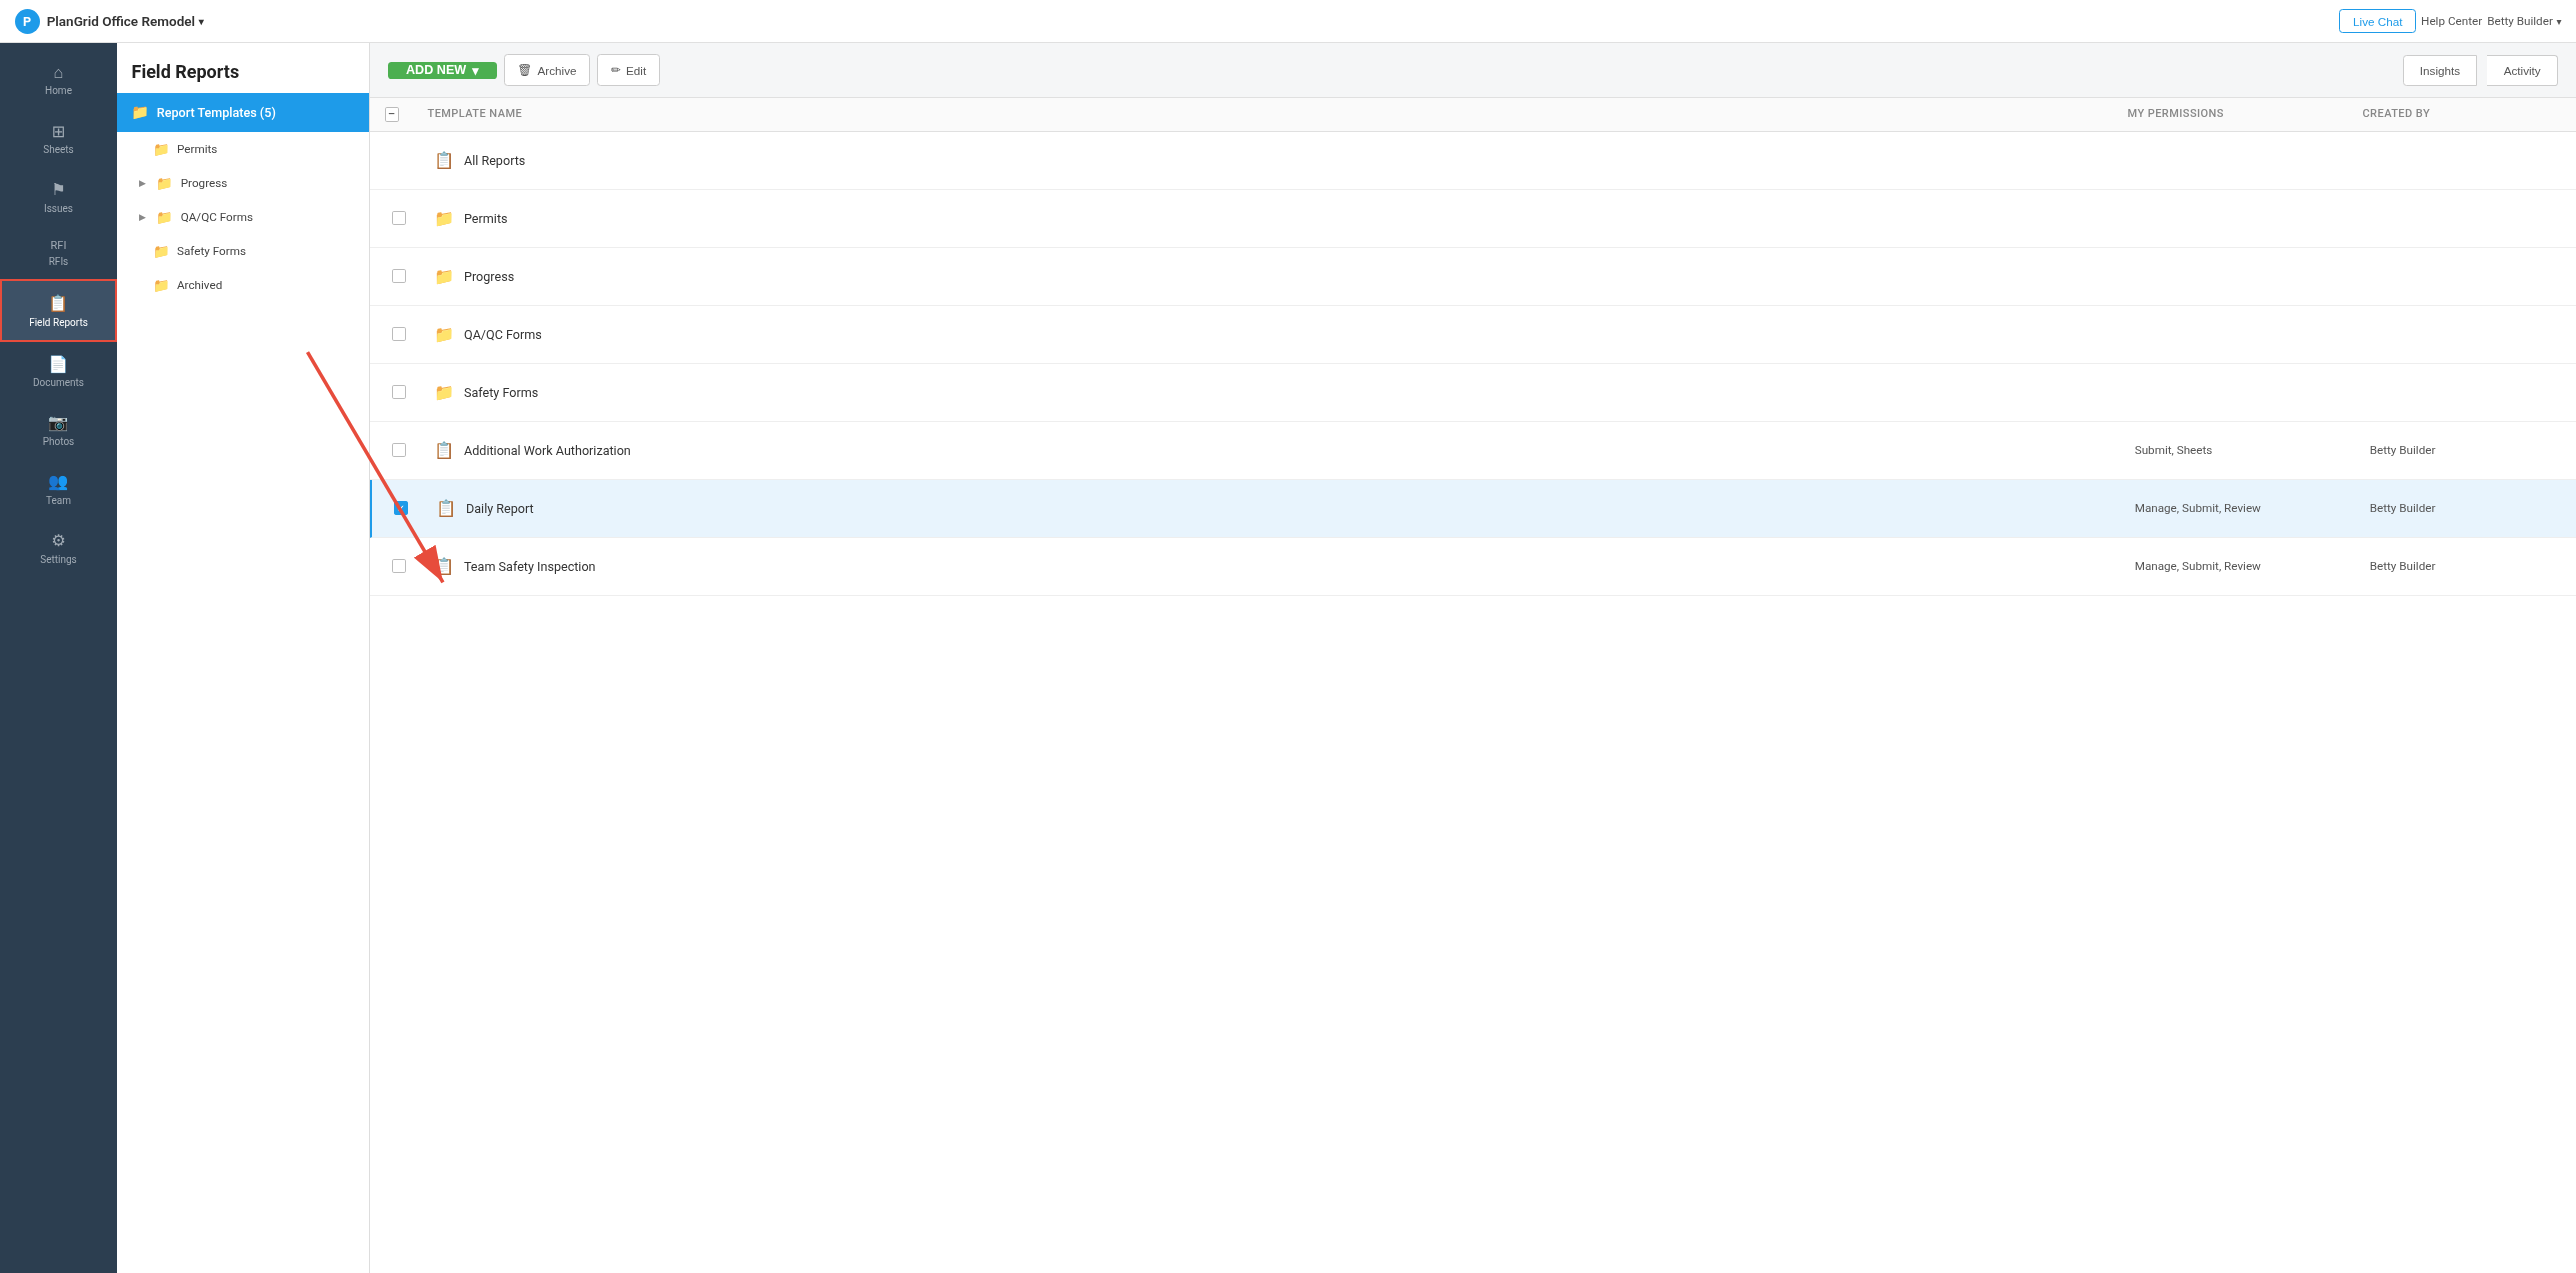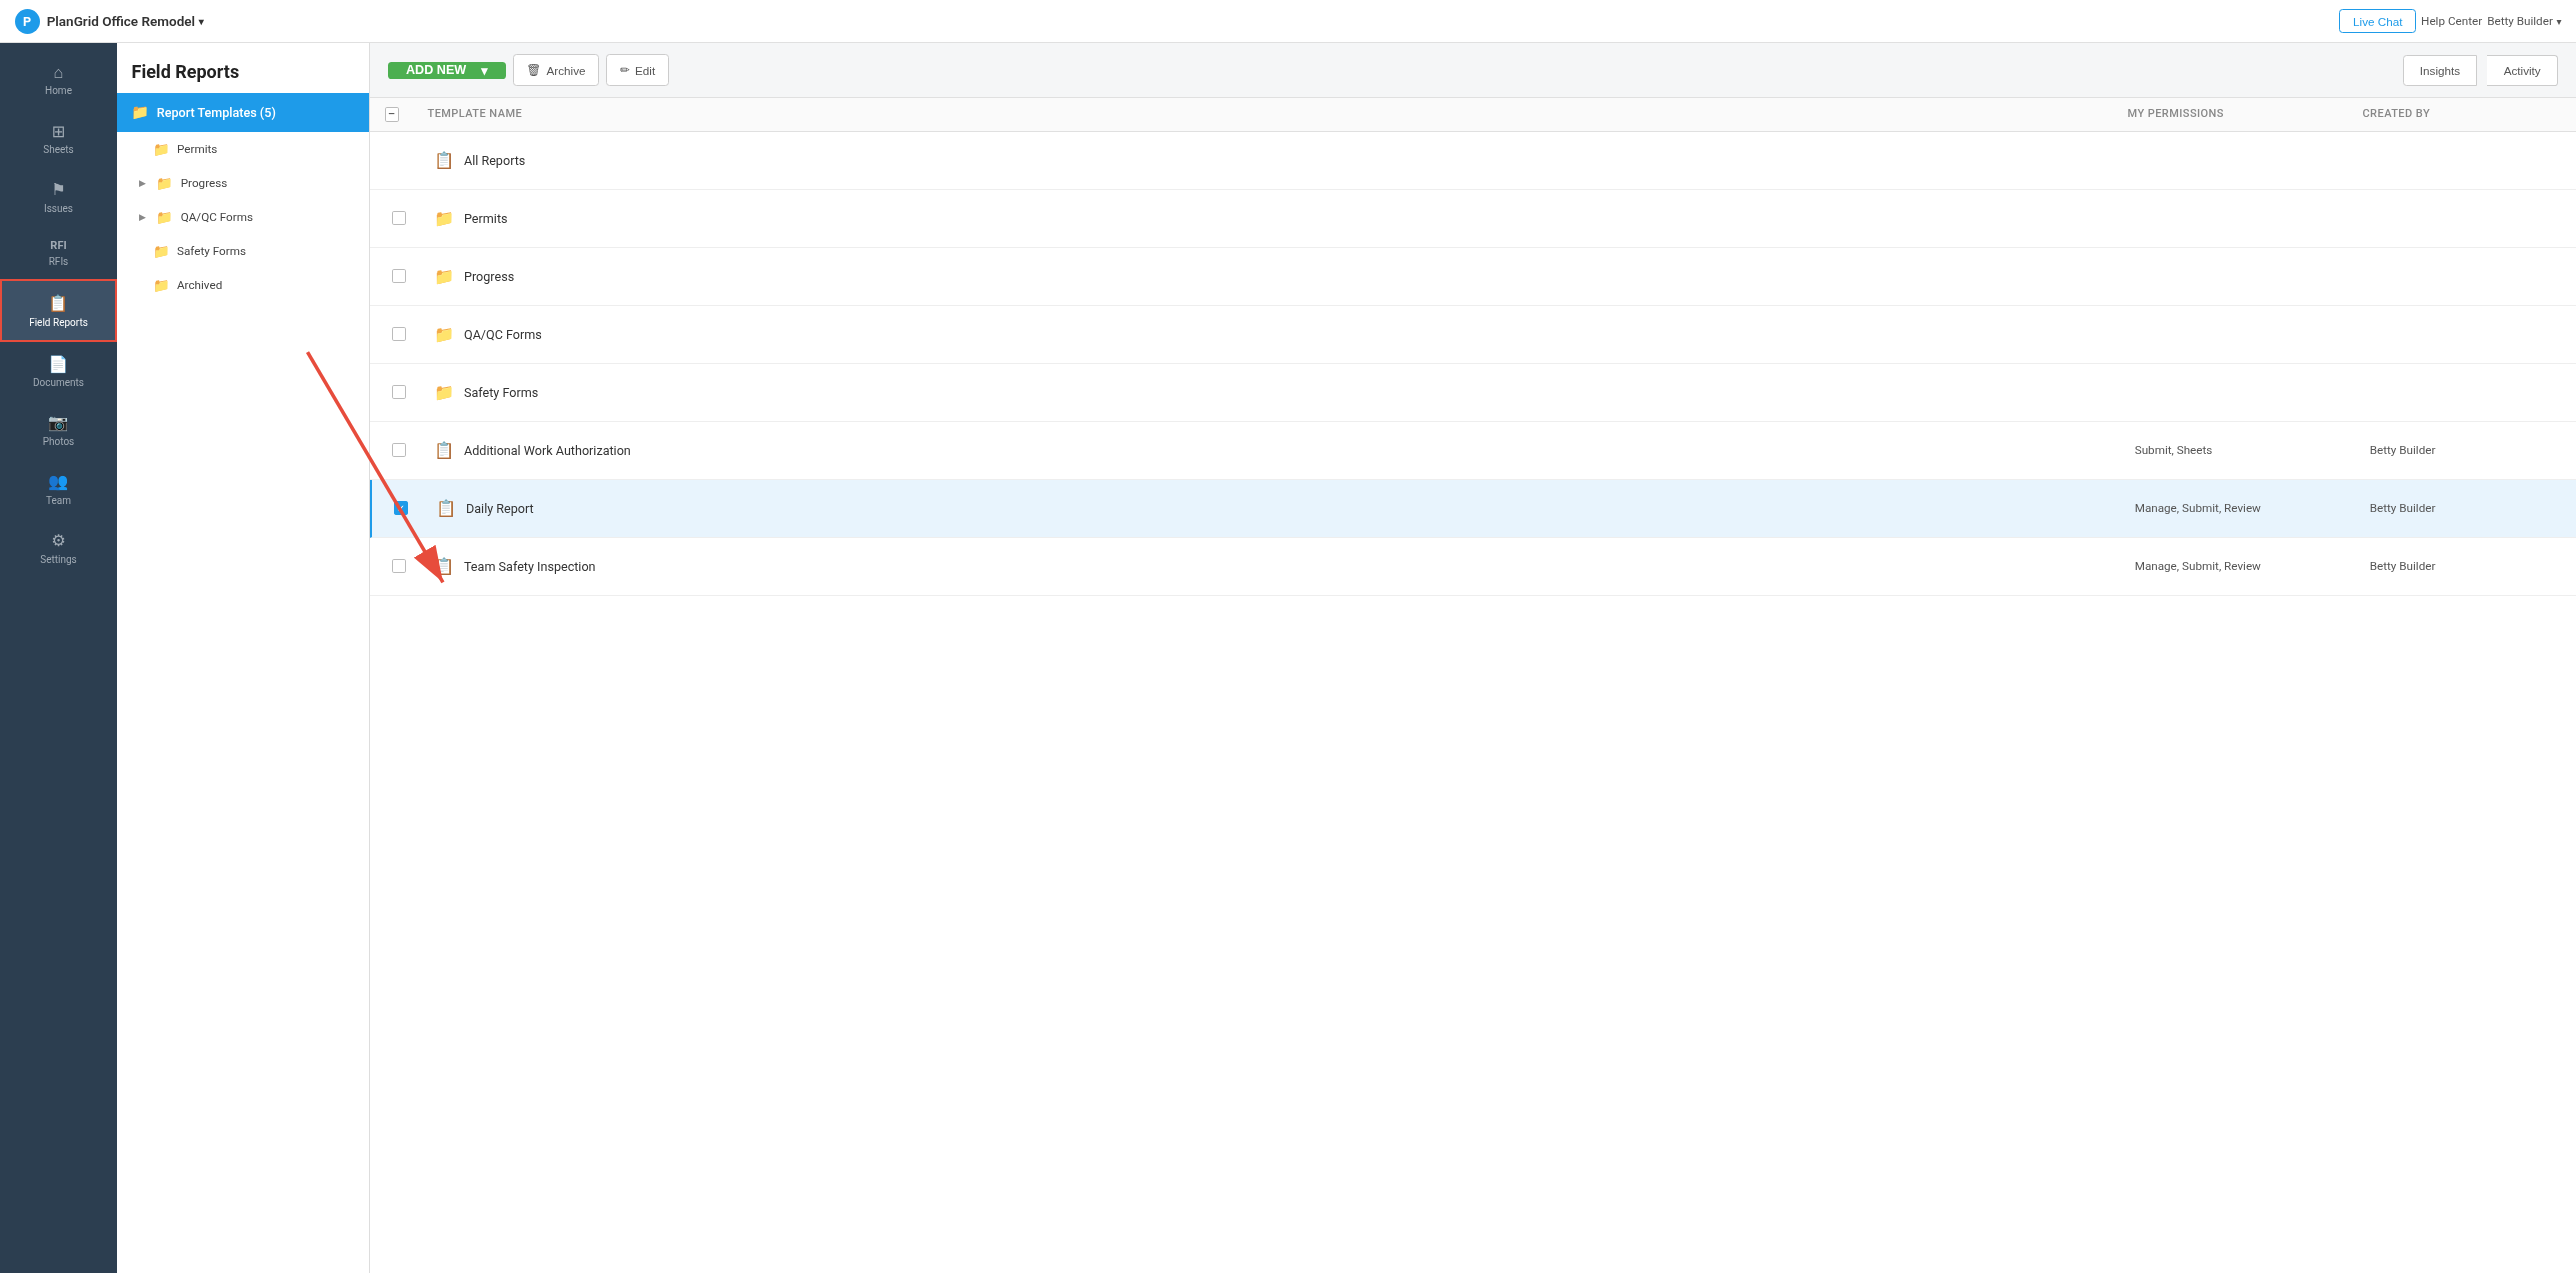--- a/index.html
+++ b/index.html
@@ -64,21 +64,21 @@
     
     .toolbar {
       display: flex; align-items: center; justify-content: space-between;
       padding: 11px 18px; background: #f5f6f7; border-bottom: 0.9px solid #e0e0e0;
       flex-shrink: 0;
     }
     .toolbar-left { display: flex; gap: 7.2px; align-items: center; }
     .btn-add-new {
       background: #4caf50; color: #fff; border: none; padding: 1px 18px;
       border-radius: 3.6px; font-size: 12.6px; font-weight: 600; cursor: pointer;
-      display: flex; align-items: center; gap: 15px;
+      display: flex; align-items: center; gap: 6px;
     }
     .btn-secondary {
       background: #fff; color: #555; border: 0.9px solid #ccc; padding: 8.1px 12.6px;
       border-radius: 3.6px; font-size: 11.7px; cursor: pointer; display: flex; align-items: center; gap: 5.4px;
     }
     .toolbar-right { display: flex; gap: 10px; }
     .tab-btn {
       background: #fff; color: #555; border: 0.9px solid #ccc; padding: 8.1px 16.3px;
       font-size: 11.7px; cursor: pointer;
     }
@@ -147,21 +147,21 @@
     </div>
     <div class="sidebar-item">
       <span class="sidebar-icon">⊞</span>
       <span class="sidebar-label">Sheets</span>
     </div>
     <div class="sidebar-item">
       <span class="sidebar-icon">⚑</span>
       <span class="sidebar-label">Issues</span>
     </div>
     <div class="sidebar-item">
-      <span class="sidebar-icon" style="font-size:11px;font-weight:bold;">RFI</span>
+      <span class="sidebar-icon" style="font-size:11px;font-weight:normal;">RFI</span>
       <span class="sidebar-label">RFIs</span>
     </div>
     <div class="sidebar-item active field-reports-highlight">
       <span class="sidebar-icon">📋</span>
       <span class="sidebar-label">Field Reports</span>
     </div>
     <div class="sidebar-item">
       <span class="sidebar-icon">📄</span>
       <span class="sidebar-label">Documents</span>
     </div>

